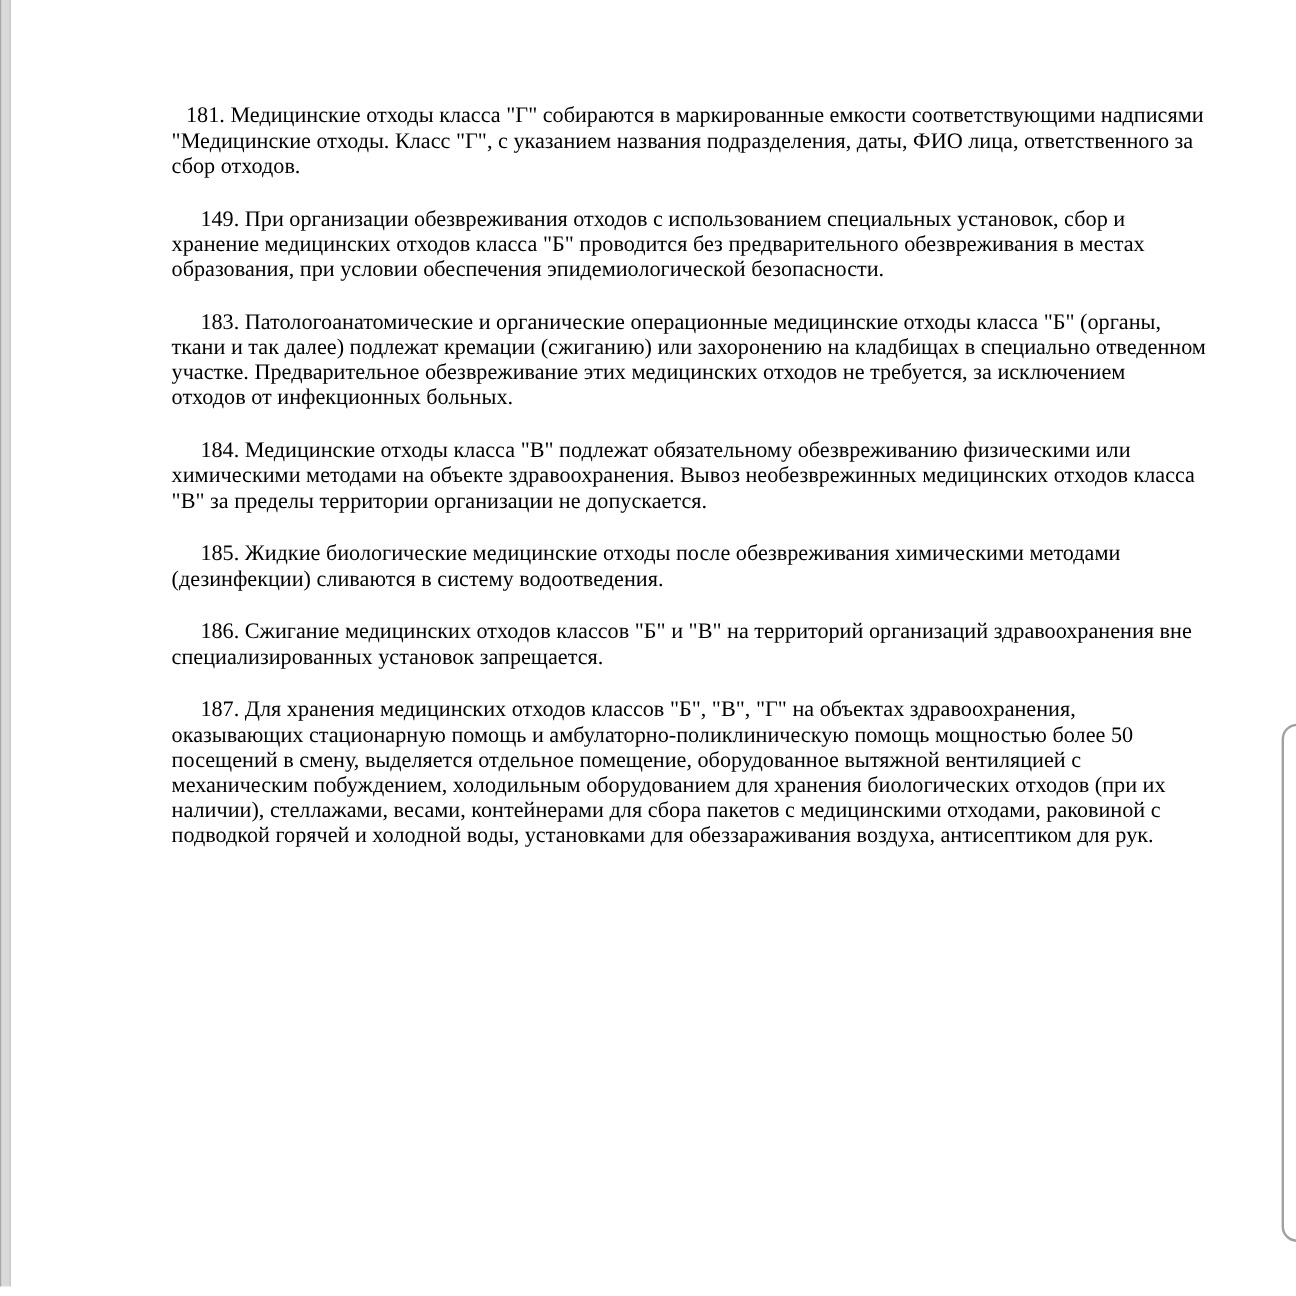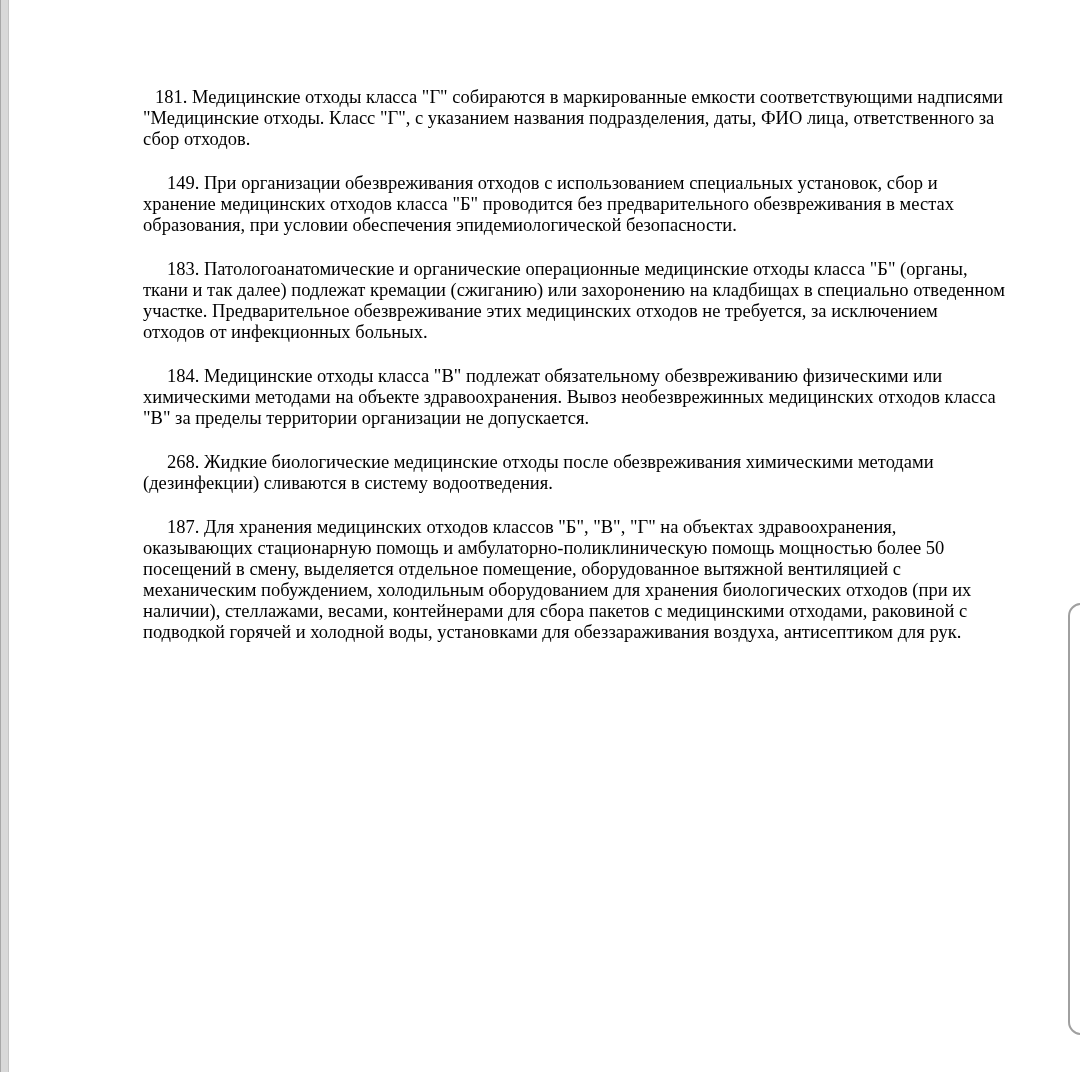--- a/index.html
+++ b/index.html
@@ -70,22 +70,24 @@
     <p>149. При организации обезвреживания отходов с использованием специальных установок, сбор и
 хранение медицинских отходов класса "Б" проводится без предварительного обезвреживания в местах
 образования, при условии обеспечения эпидемиологической безопасности.</p>
     <p>183. Патологоанатомические и органические операционные медицинские отходы класса "Б" (органы,
 ткани и так далее) подлежат кремации (сжиганию) или захоронению на кладбищах в специально отведенном
 участке. Предварительное обезвреживание этих медицинских отходов не требуется, за исключением
 отходов от инфекционных больных.</p>
     <p>184. Медицинские отходы класса "В" подлежат обязательному обезвреживанию физическими или
 химическими методами на объекте здравоохранения. Вывоз необезврежинных медицинских отходов класса
 "В" за пределы территории организации не допускается.</p>
-    <p>268. Жидкие биологические медицинские отходы после обезвреживания химическими методами
+    <p>185. Жидкие биологические медицинские отходы после обезвреживания химическими методами
 (дезинфекции) сливаются в систему водоотведения.</p>
+    <p>186. Сжигание медицинских отходов классов "Б" и "В" на территорий организаций здравоохранения вне
+специализированных установок запрещается.</p>
     <p>187. Для хранения медицинских отходов классов "Б", "В", "Г" на объектах здравоохранения,
 оказывающих стационарную помощь и амбулаторно-поликлиническую помощь мощностью более 50
 посещений в смену, выделяется отдельное помещение, оборудованное вытяжной вентиляцией с
 механическим побуждением, холодильным оборудованием для хранения биологических отходов (при их
 наличии), стеллажами, весами, контейнерами для сбора пакетов с медицинскими отходами, раковиной с
 подводкой горячей и холодной воды, установками для обеззараживания воздуха, антисептиком для рук.</p>
   </div>
 
   <div class="scrollbar-thumb"></div>
 

